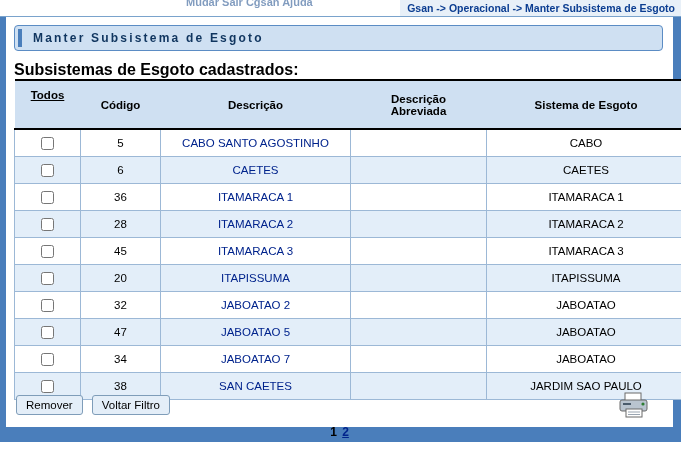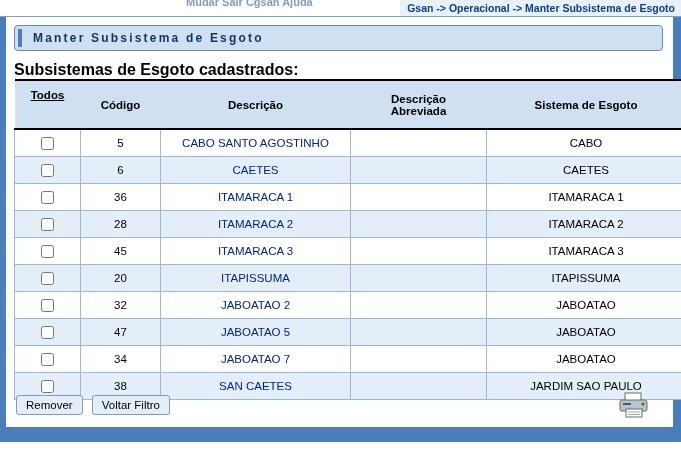--- a/index.html
+++ b/index.html
@@ -358,17 +358,21 @@
         <rect x="8" y="2" width="16" height="8" fill="#ffffff" stroke="#6b6b6b" stroke-width="1"></rect>
         <rect x="3" y="9" width="27" height="11" rx="2" fill="#b9c4cf" stroke="#6b6b6b" stroke-width="1"></rect>
         <rect x="6" y="12" width="8" height="2" fill="#4a5b6b"></rect>
         <circle cx="26" cy="13" r="1.6" fill="#2e7d32"></circle>
         <rect x="9" y="18" width="16" height="8" fill="#ffffff" stroke="#6b6b6b" stroke-width="1"></rect>
         <line x1="11" y1="21" x2="23" y2="21" stroke="#9aa5b1" stroke-width="1"></line>
         <line x1="11" y1="23.5" x2="23" y2="23.5" stroke="#9aa5b1" stroke-width="1"></line>
       </svg>
     </div>
 
+    <div class="pager">
+      <span class="cur">1</span>
+      <span class="pg">2</span>
+    </div>
 
   </div>
 </div>
 
 <div class="footer-white"></div>
 
 </body></html>

